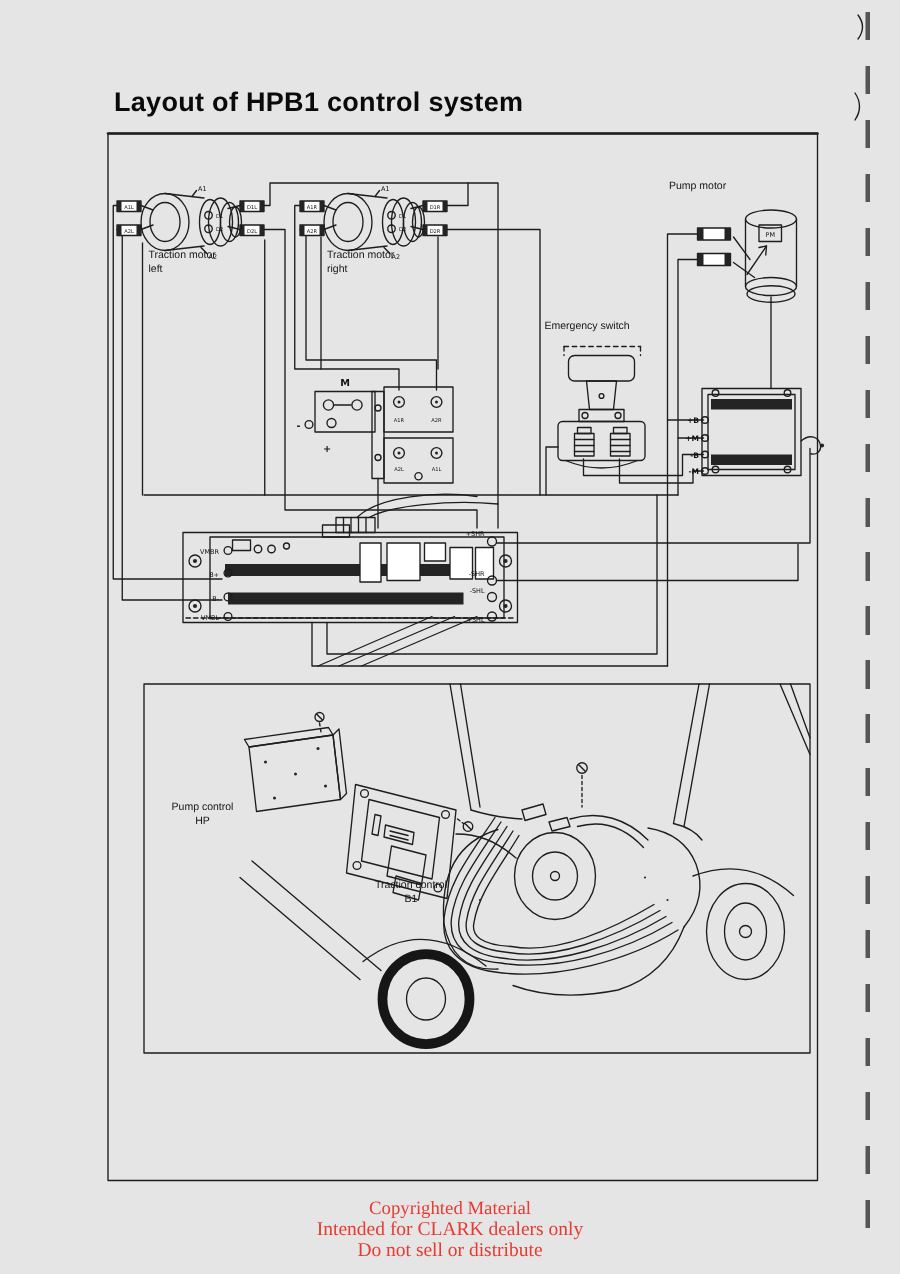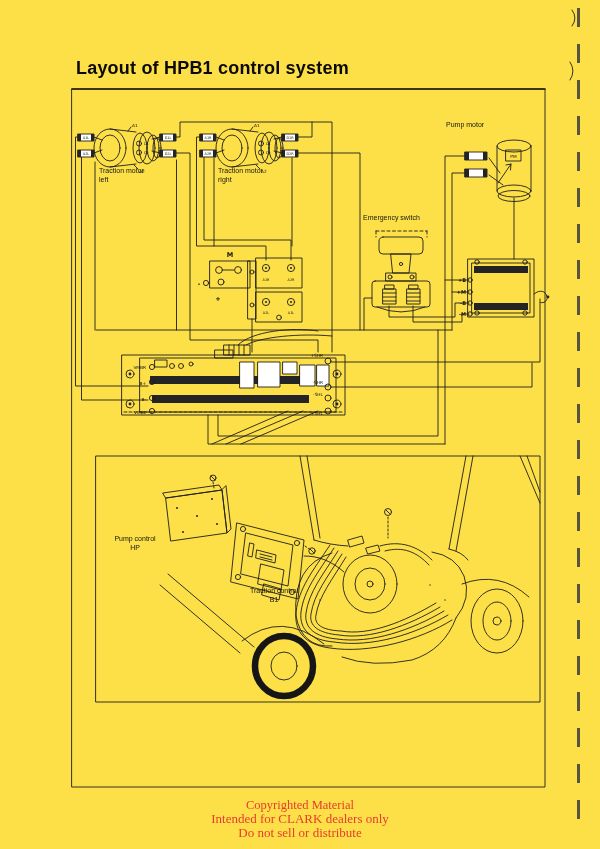--- a/index.html
+++ b/index.html
@@ -1,16 +1,16 @@
 <!DOCTYPE html>
 <html><head>
 <meta charset="utf-8">
 <style>
   html,body{margin:0;padding:0;background:#fff;}
-  .page{position:relative;width:600px;height:849px;background:#fde047;overflow:hidden;
+  .page{position:relative;width:600px;height:849px;background:#e5e5e5;overflow:hidden;
         font-family:"Liberation Sans","DejaVu Sans",sans-serif;color:#111;}
   .title{position:absolute;left:76px;top:58px;margin:0;font-size:18px;font-weight:700;
          letter-spacing:.2px;color:#0a0a0a;}
   .lbl{position:absolute;font-size:7px;line-height:8.5px;color:#151515;white-space:pre-line;}
   .ctr{text-align:center;}
   svg.art{position:absolute;left:0;top:0;}
   svg.art path,svg.art rect,svg.art ellipse,svg.art circle,svg.art line,svg.art polygon,svg.art polyline{
     stroke:#1d1d1d;stroke-width:.9;fill:none;stroke-linecap:round;stroke-linejoin:round;}
   svg.art .fd{fill:#242424;stroke:none;}
   svg.art .fw{fill:#fff;}

